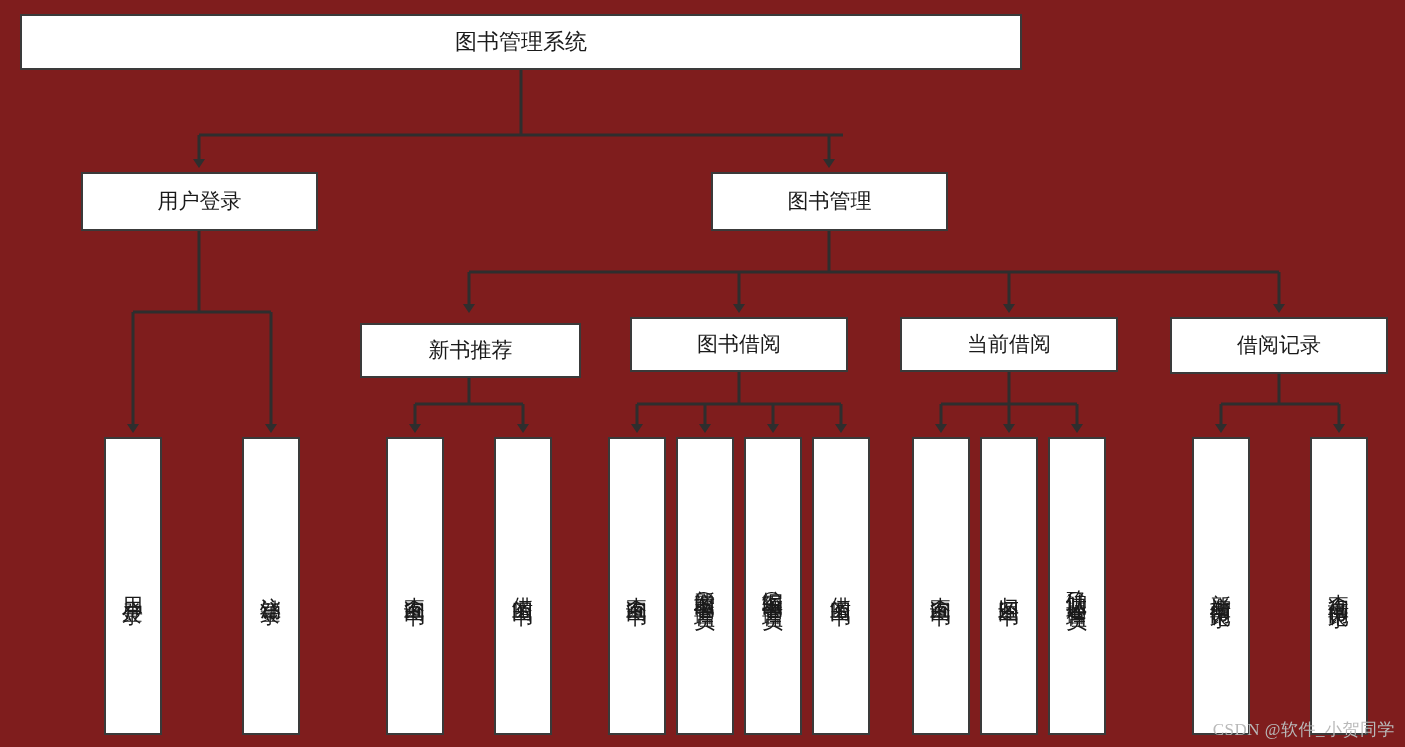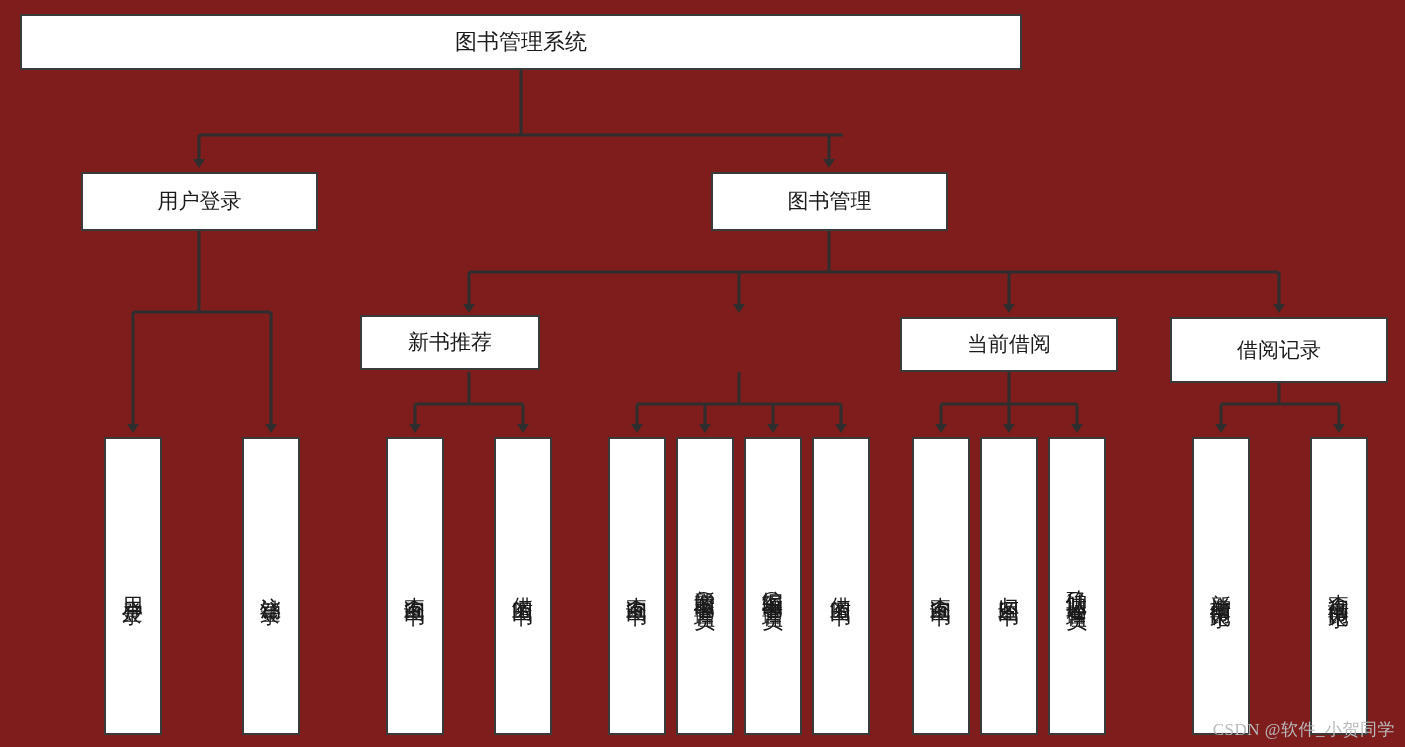--- a/index.html
+++ b/index.html
@@ -129,27 +129,30 @@
     <span class="label">图书管理系统</span>
   </div>
 
   <div class="node horiz" style="left:81px; top:172px; width:237px; height:59px;">
     <span class="label">用户登录</span>
   </div>
   <div class="node horiz" style="left:711px; top:172px; width:237px; height:59px;align-items:center;">
     <span class="label">图书管理</span>
   </div>
 
-  <div class="node horiz" style="left:360px; top:315px; width:180px; height:55px;">
+  <div class="node horiz" style="left:360px; top:323px; width:221px; height:55px;">
     <span class="label">新书推荐</span>
+  </div>
+  <div class="node horiz" style="left:630px; top:317px; width:218px; height:55px;">
+    <span class="label">图书借阅</span>
   </div>
   <div class="node horiz" style="left:900px; top:317px; width:218px; height:55px;">
     <span class="label">当前借阅</span>
   </div>
-  <div class="node horiz" style="left:1170px; top:317px; width:218px; height:66px;">
+  <div class="node horiz" style="left:1170px; top:317px; width:218px; height:57px;">
     <span class="label">借阅记录</span>
   </div>
 
   <div class="node vert" style="left:104px; top:437px; width:58px; height:298px;">
     <span class="label">用户登录</span>
   </div>
   <div class="node vert" style="left:242px; top:437px; width:58px; height:298px;">
     <span class="label">注销登录</span>
   </div>
 

